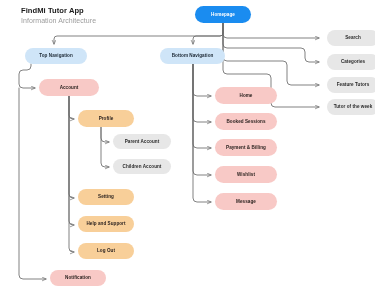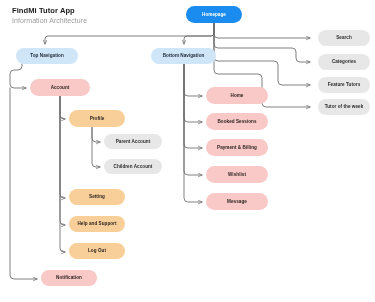--- a/index.html
+++ b/index.html
@@ -3,21 +3,21 @@
 <meta charset="utf-8">
 <style>
   html,body{margin:0;padding:0;}
   body{
     width:375px;height:302px;
     background:#ffffff;
     font-family:"Liberation Sans", sans-serif;
     overflow:hidden;
     position:relative;
   }
-  #canvas{position:absolute;inset:0;width:322px;height:302px;}
+  #canvas{position:absolute;inset:0;width:322px;height:302px;margin-left:9px;}
   svg.wires{position:absolute;left:0;top:0;width:375px;height:302px;overflow:visible;}
   .node{
     position:absolute;
     display:flex;align-items:center;justify-content:center;
     box-sizing:border-box;
     border-radius:9px;
     font-size:4.6px;
     font-weight:bold;
     letter-spacing:.05px;
     text-align:center;

